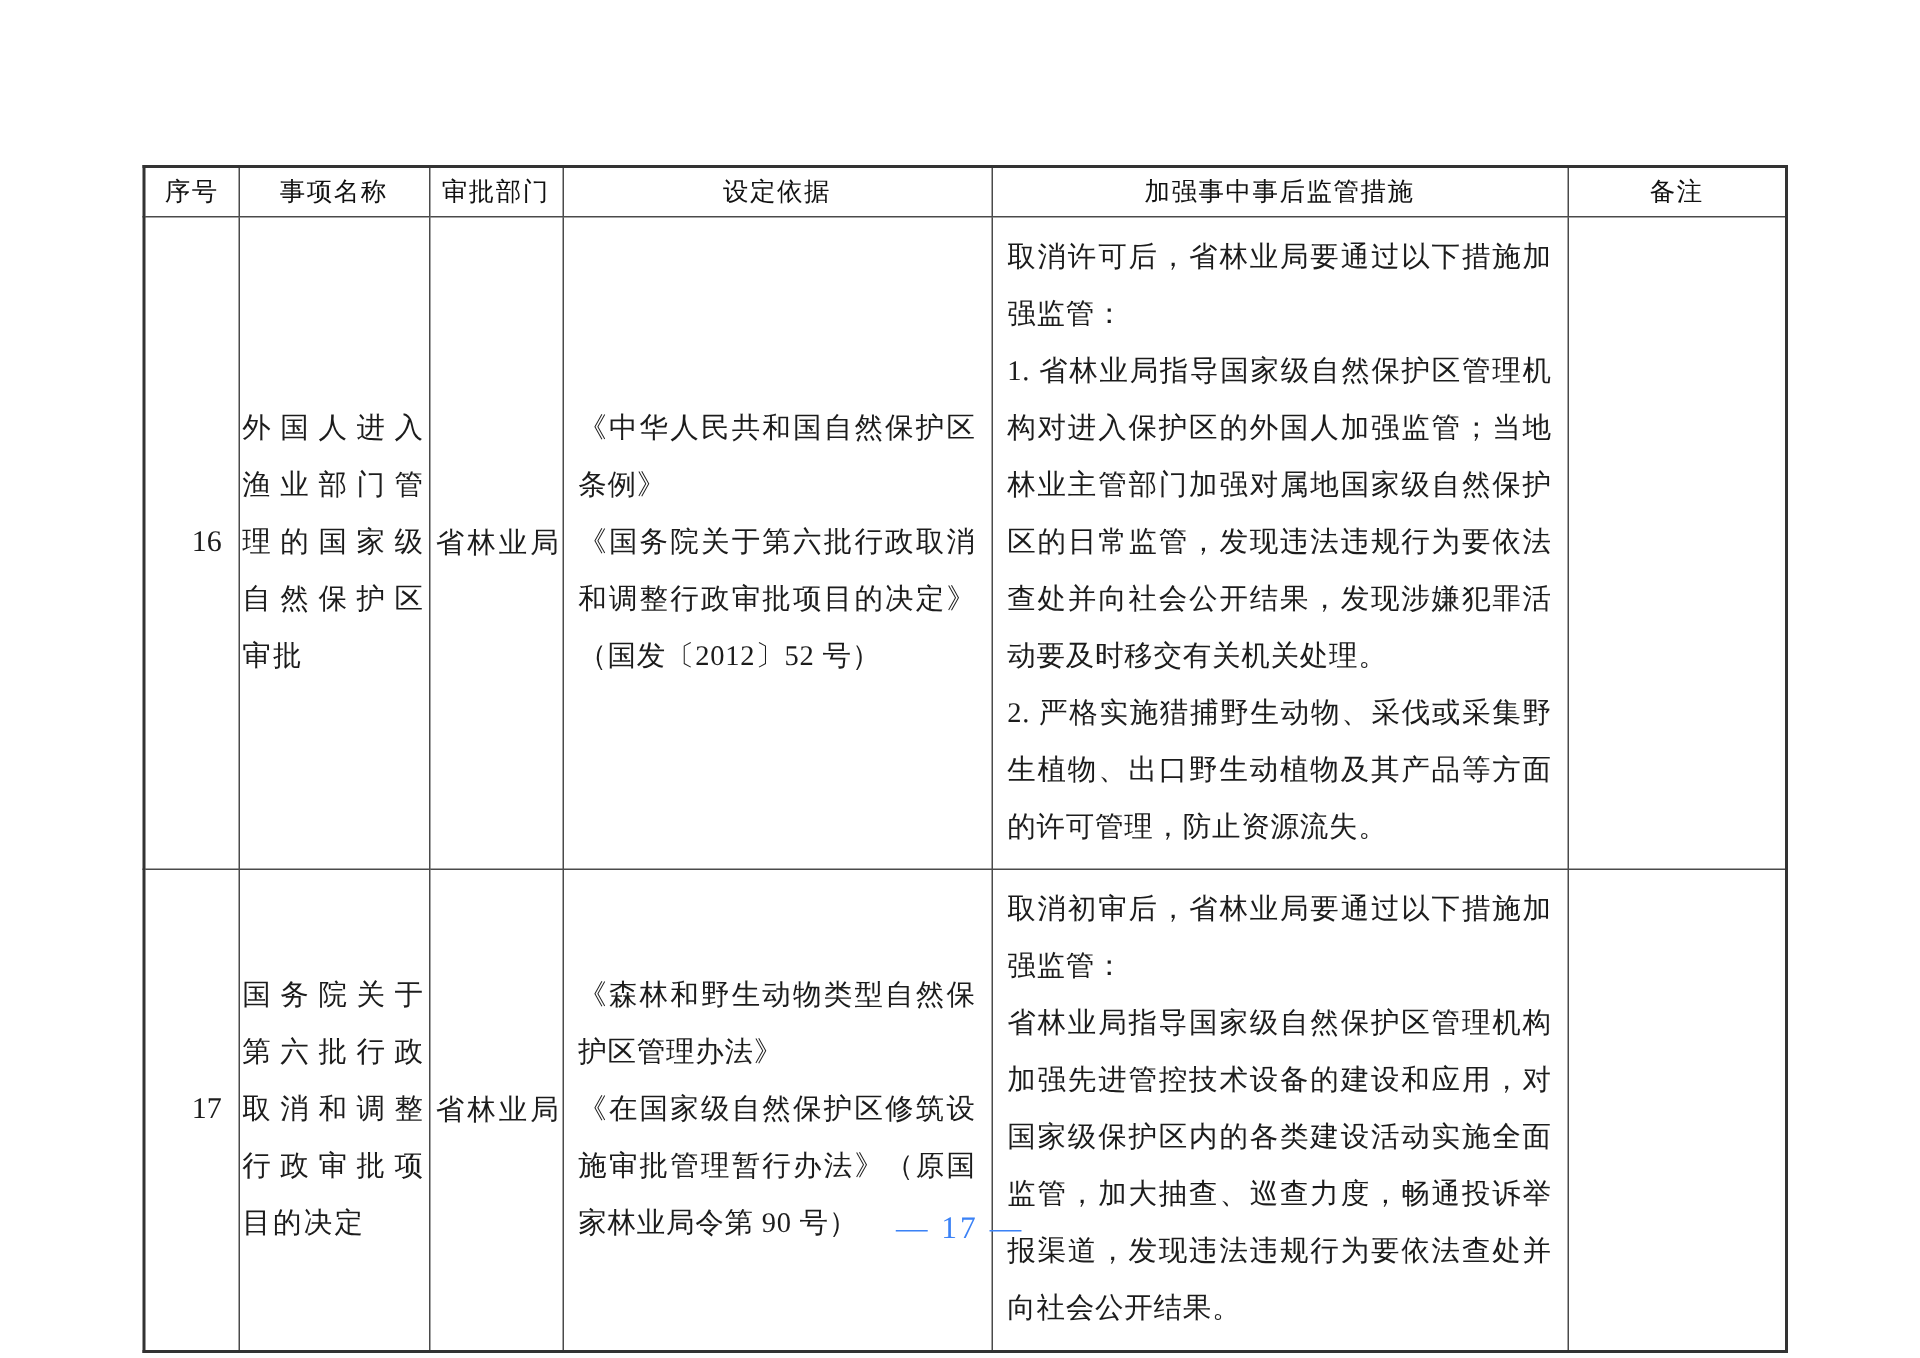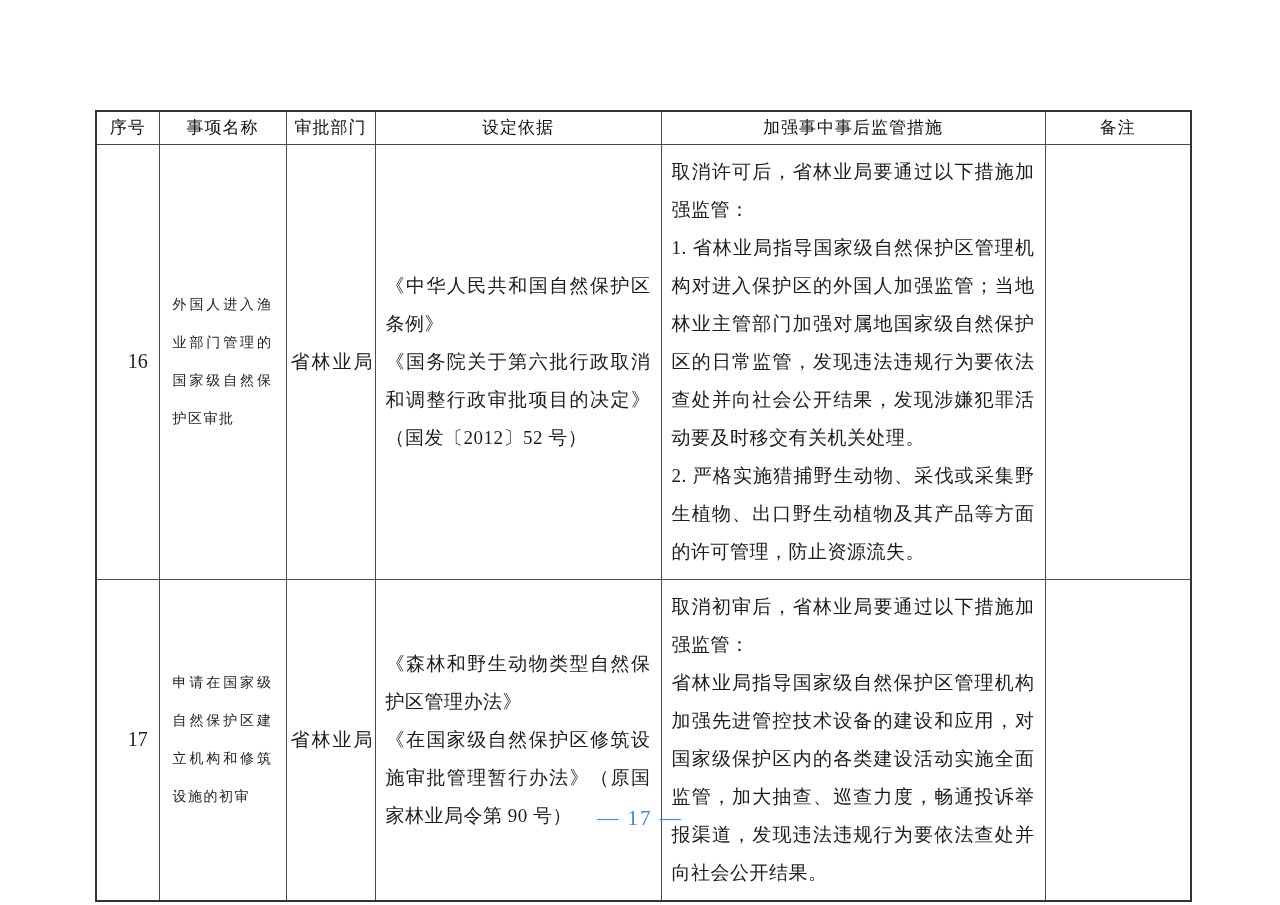--- a/index.html
+++ b/index.html
@@ -38,22 +38,22 @@
     color: #111;
   }
   tr.row-16 { height: 352px; }
   tr.row-17 { height: 305px; }
   td.seq-cell {
     text-align: center;
     font-size: 20px;
     padding-left: 20px;
   }
   td.item-cell {
-    padding: 6px 13px;
-    font-size: 14px;
+    padding: 6px 2px;
+    font-size: 19px;
     line-height: 38px;
     letter-spacing: 1.5px;
     text-align: justify;
     text-align-last: left;
   }
   td.dept-cell {
     text-align: right;
     font-size: 19px;
     letter-spacing: 2px;
   }
@@ -113,21 +113,21 @@
         </td>
         <td class="measures-cell">
           <p>取消许可后，省林业局要通过以下措施加强监管：</p>
           <p>1. 省林业局指导国家级自然保护区管理机构对进入保护区的外国人加强监管；当地林业主管部门加强对属地国家级自然保护区的日常监管，发现违法违规行为要依法查处并向社会公开结果，发现涉嫌犯罪活动要及时移交有关机关处理。</p>
           <p>2. 严格实施猎捕野生动物、采伐或采集野生植物、出口野生动植物及其产品等方面的许可管理，防止资源流失。</p>
         </td>
         <td class="remark-cell"></td>
       </tr>
       <tr class="row-17">
         <td class="seq-cell">17</td>
-        <td class="item-cell">申请在国家级自然保护区建立机构和修筑设施的初审</td>
+        <td class="item-cell">国务院关于第六批行政取消和调整行政审批项目的决定</td>
         <td class="dept-cell">省林业局</td>
         <td class="basis-cell">
           <p>《森林和野生动物类型自然保护区管理办法》</p>
           <p>《在国家级自然保护区修筑设施审批管理暂行办法》（原国家林业局令第 90 号）</p>
         </td>
         <td class="measures-cell">
           <p>取消初审后，省林业局要通过以下措施加强监管：</p>
           <p>省林业局指导国家级自然保护区管理机构加强先进管控技术设备的建设和应用，对国家级保护区内的各类建设活动实施全面监管，加大抽查、巡查力度，畅通投诉举报渠道，发现违法违规行为要依法查处并向社会公开结果。</p>
         </td>
         <td class="remark-cell"></td>

